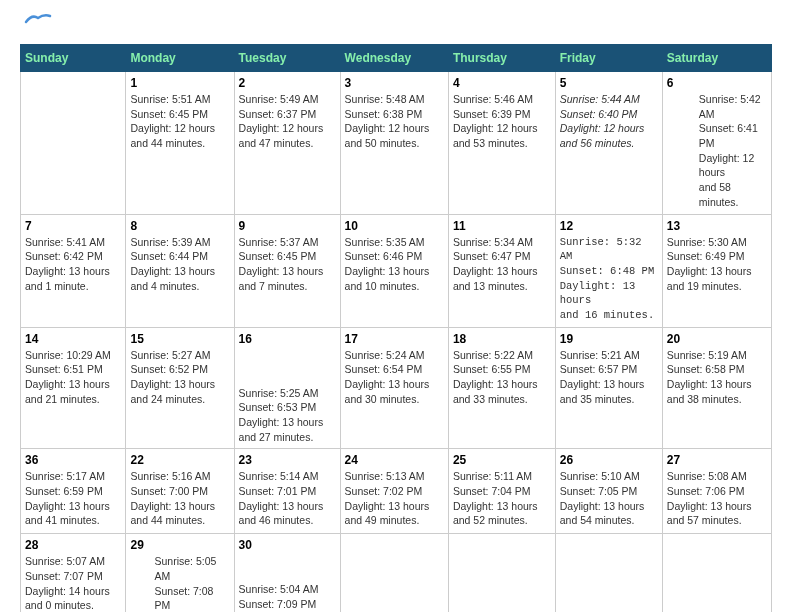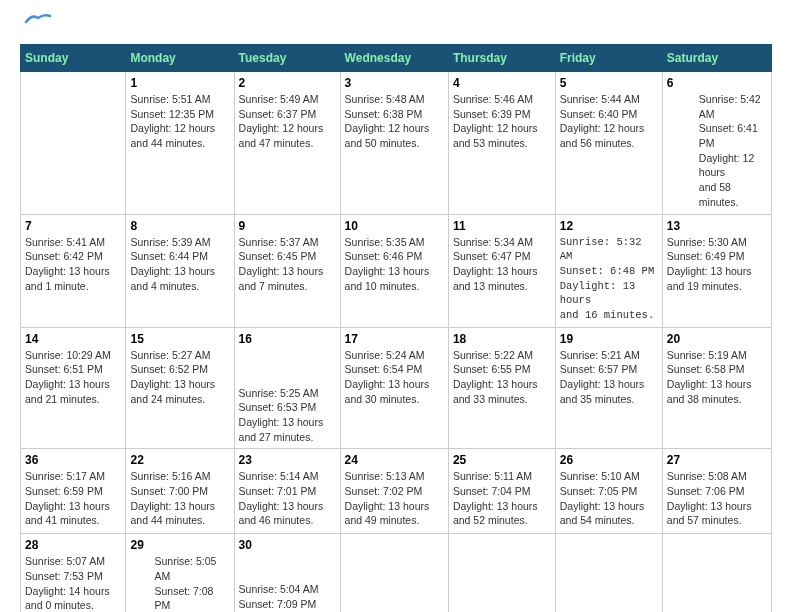--- a/index.html
+++ b/index.html
@@ -106,21 +106,21 @@
         <th>Friday</th>
         <th>Saturday</th>
       </tr>
   </thead>
   <tbody id="calendar-body">
   <tr class="week-row">
         <td class="empty-cell"></td>
         <td>
           <span class="day-num">1</span>
           <div class="day-info" style="white-space: pre-line;">Sunrise: 5:51 AM
-Sunset: 12:35 PM
+Sunset: 6:45 PM
 Daylight: 12 hours
 and 44 minutes.</div>
         </td>
         <td>
           <span class="day-num">2</span>
           <div class="day-info" style="white-space: pre-line;">Sunrise: 5:49 AM
 Sunset: 6:37 PM
 Daylight: 12 hours
 and 47 minutes.</div>
         </td>
@@ -133,21 +133,21 @@
         </td>
         <td>
           <span class="day-num">4</span>
           <div class="day-info" style="white-space: pre-line;">Sunrise: 5:46 AM
 Sunset: 6:39 PM
 Daylight: 12 hours
 and 53 minutes.</div>
         </td>
         <td>
           <span class="day-num">5</span>
-          <div class="day-info" style="white-space: pre-line;">Sunrise: 5:44 AM
+          <div class="day-info" style="white-space: pre-line; font-style: italic;">Sunrise: 5:44 AM
 Sunset: 6:40 PM
 Daylight: 12 hours
 and 56 minutes.</div>
         </td>
         <td>
           <span class="day-num">6</span>
           <div class="day-info" style="white-space: pre-line; margin-left: 32px;">Sunrise: 5:42 AM
 Sunset: 6:41 PM
 Daylight: 12 hours
 and 58 minutes.</div>
@@ -303,21 +303,21 @@
           <div class="day-info" style="white-space: pre-line;">Sunrise: 5:08 AM
 Sunset: 7:06 PM
 Daylight: 13 hours
 and 57 minutes.</div>
         </td>
       </tr>
       <tr class="week-row">
         <td>
           <span class="day-num">28</span>
           <div class="day-info" style="white-space: pre-line;">Sunrise: 5:07 AM
-Sunset: 7:53 PM
+Sunset: 7:07 PM
 Daylight: 14 hours
 and 0 minutes.</div>
         </td>
         <td>
           <span class="day-num">29</span>
           <div class="day-info" style="white-space: pre-line; margin-left: 24px;">Sunrise: 5:05 AM
 Sunset: 7:08 PM
 Daylight: 14 hours
 and 2 minutes.</div>
         </td>

